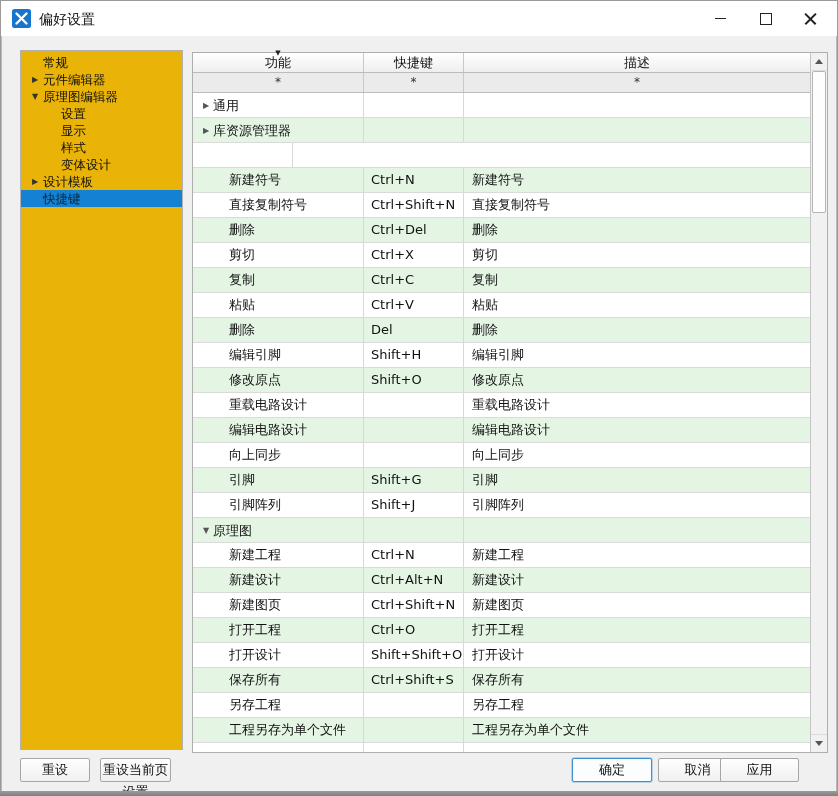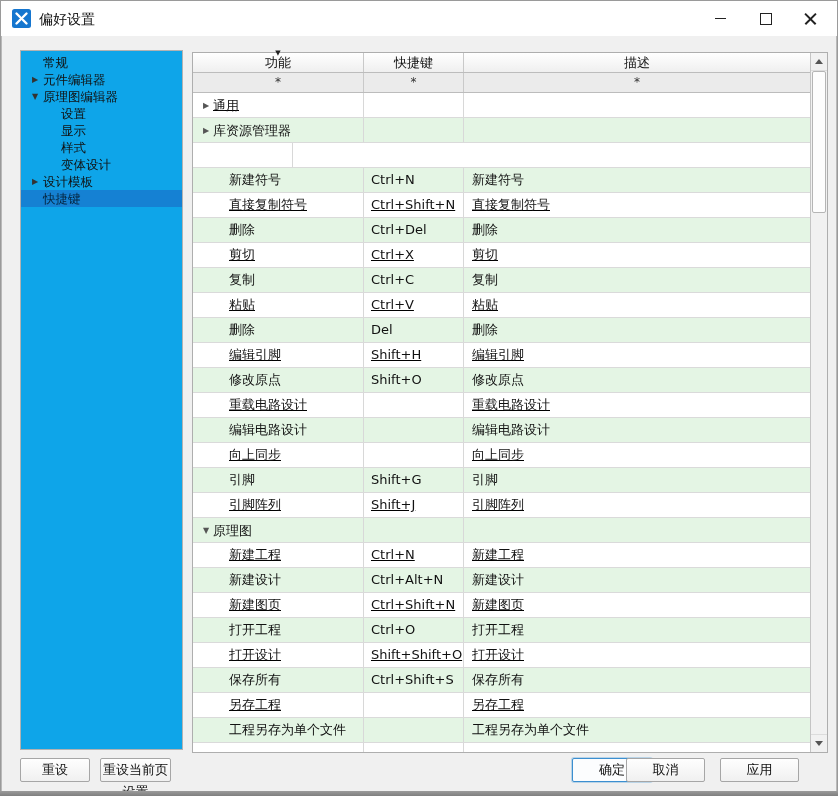--- a/index.html
+++ b/index.html
@@ -16,21 +16,21 @@
   .win-btn { width:45px; height:35px; display:flex; align-items:center; justify-content:center; position:relative; }
   .glyph-min { width:11px; height:0; border-top:1.6px solid #222; }
   .glyph-max { width:10px; height:10px; border:1.4px solid #222; }
   .glyph-close { position:relative; width:13px; height:13px; }
   .glyph-close::before,.glyph-close::after { content:""; position:absolute; left:-1px; top:5.5px; width:15px; height:1.6px; background:#222; }
   .glyph-close::before { transform:rotate(45deg); }
   .glyph-close::after  { transform:rotate(-45deg); }
 
   
   .sidebar { position:absolute; left:20px; top:50px; width:163px; height:700px;
-             background:#0ea5e9; border:1px solid #b2b2b2; box-sizing:border-box; padding-top:3px; overflow:hidden; }
+             background:#eab308; border:1px solid #b2b2b2; box-sizing:border-box; padding-top:3px; overflow:hidden; }
   .tree-item { position:relative; height:17px; line-height:17px; font-size:12.5px; color:#111; white-space:nowrap; }
   .tree-item .arrow { position:absolute; left:8px; top:0; width:12px; font-size:8px; color:#333; text-align:center; }
   .tree-item .lbl { position:absolute; top:0; }
   .tree-item.lvl1 .lbl { left:22px; }
   .tree-item.lvl2 .lbl { left:40px; }
   .tree-item.selected { background:#1581d3; }
   .tree-item.selected .lbl { color:#06243d; }
 
   
   .table { position:absolute; left:192px; top:52px; width:636px; height:701px;
@@ -44,21 +44,21 @@
   .filterrow { position:absolute; left:0; top:20px; right:17px; height:20px; display:flex;
                background:#ebebeb; border-bottom:1px solid #bcbcbc; box-sizing:border-box; }
   .fcell { font-size:12px; color:#333; text-align:center; line-height:18px;
            border-right:1px solid #c9c9c9; box-sizing:border-box; }
   .fcell:last-child { border-right:none; }
   .col-func { width:171px; } .col-key { width:100px; } .col-desc { flex:1; }
 
   .rows-viewport { position:absolute; left:0; top:40px; right:17px; bottom:0; overflow:hidden; }
   .trow { display:flex; height:25px; box-sizing:border-box; border-bottom:1px solid #dadada; }
   .trow.green { background:#e4f5e4; }
-  .trow.white { background:#ffffff;text-decoration:underline; }
+  .trow.white { background:#ffffff; }
   .cell { font-size:13px; color:#111; line-height:24px; white-space:nowrap; overflow:hidden;
           border-right:1px solid #d8d8d8; box-sizing:border-box; }
   .cell:last-child { border-right:none; }
   .cell.c-key { padding-left:7px; }
   .cell.c-desc { padding-left:8px; }
   .cell.c-func.indent { padding-left:36px; }
   .garrow { display:inline-block; width:14px; margin-left:6px; font-size:8px; color:#555; vertical-align:middle; text-align:center; }
   .glabel { vertical-align:middle; }
 
   
@@ -71,21 +71,21 @@
   .sb-thumb { position:absolute; left:1px; right:1px; top:18px; height:142px; background:#fdfdfd;
               border:1px solid #b5b5b5; border-radius:2px; box-sizing:border-box; }
 
   
   .btn { position:absolute; top:758px; height:24px; background:linear-gradient(#fefefe,#f0f0f0);
          border:1px solid #a6a6a6; border-radius:2px; box-sizing:border-box;
          font-size:13px; color:#111; text-align:center; line-height:22px; }
   .btn-reset { left:20px; width:70px; }
   .btn-resetpage { left:100px; width:71px; }
   .btn-ok { left:572px; width:80px; border:1px solid #3c8fd0; box-shadow:0 0 0 1px rgba(85,160,215,0.35); background:#fcfdfe; }
-  .btn-cancel { left:626px; width:79px; }
+  .btn-cancel { left:658px; width:79px; }
   .btn-apply { left:720px; width:79px; }
 </style>
 </head>
 <body>
 
 <div class="window">
 
   <div class="titlebar">
     <svg class="app-icon" viewBox="0 0 19 19">
       <rect x="0" y="0" width="19" height="19" rx="2.5" fill="#1576cf"></rect>

